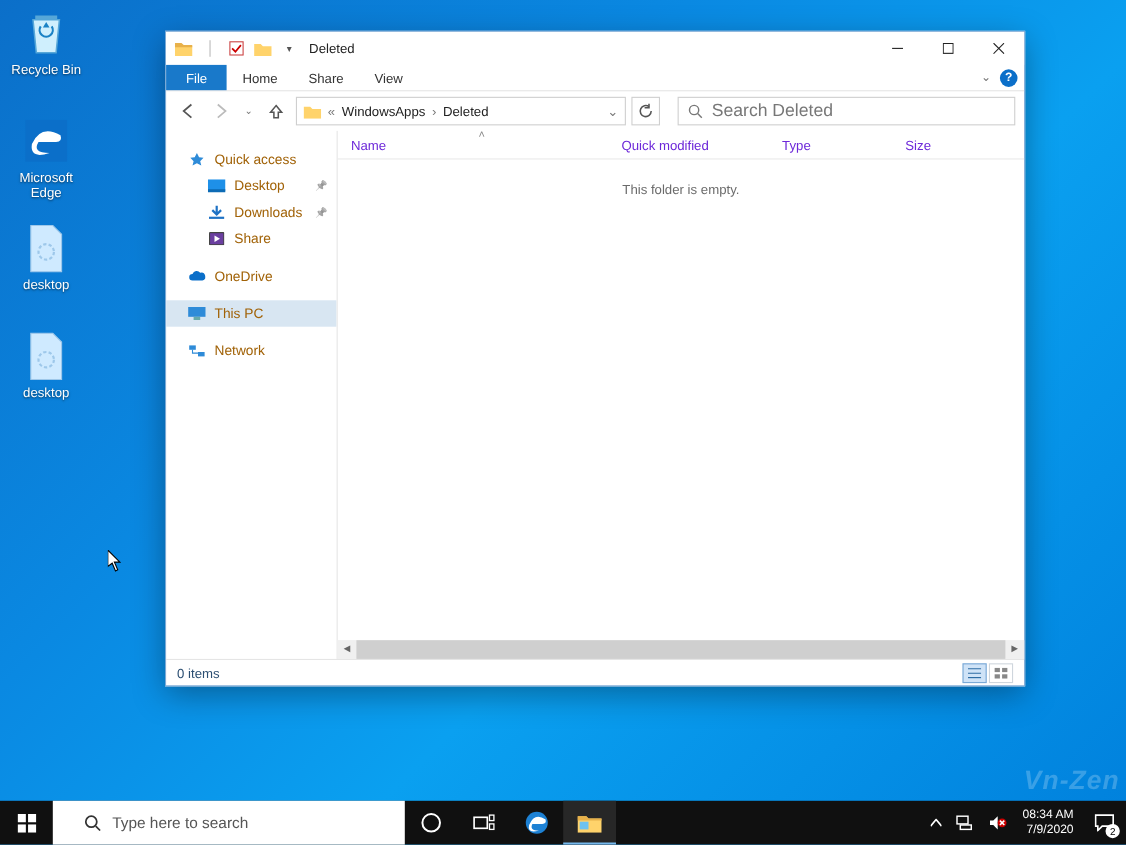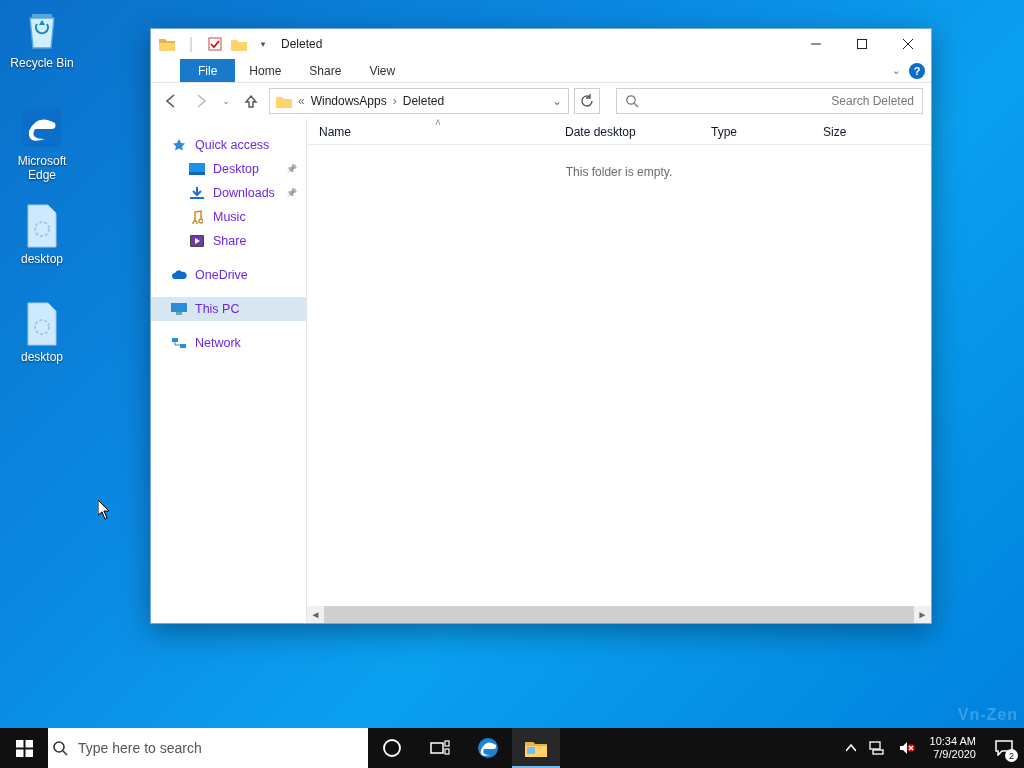--- a/index.html
+++ b/index.html
@@ -18,84 +18,84 @@
 
 .win { position:absolute; left:150px; top:28px; width:782px; height:596px; background:#fff; box-shadow: 0 8px 28px rgba(0,0,0,.35); display:flex; flex-direction:column; border:1px solid #7aa9d6; }
 .titlebar { height:30px; display:flex; align-items:center; background:#fff; }
 .titlebar .qat { display:flex; align-items:center; gap:4px; padding-left:6px; }
 .titlebar .qat .q { width:20px; height:20px; display:flex; align-items:center; justify-content:center; }
 .titlebar .ttl { margin-left:8px; font-size:12px; color:#222; }
 .titlebar .spacer { flex:1; }
 .winbtns { display:flex; }
 .winbtns .wb { width:46px; height:30px; display:flex; align-items:center; justify-content:center; }
 
-.ribbontabs { height:24px; display:flex; align-items:stretch; border-bottom:1px solid #e5e5e5; font-size:12px; position:relative;padding-left:29px; }
+.ribbontabs { height:24px; display:flex; align-items:stretch; border-bottom:1px solid #e5e5e5; font-size:12px; position:relative; }
 .ribbontabs .tab { padding:0 14px; display:flex; align-items:center; color:#333; }
 .ribbontabs .tab.file { background:#1979ca; color:#fff; padding:0 18px; }
 .ribbontabs .right { position:absolute; right:6px; top:0; height:100%; display:flex; align-items:center; gap:8px; }
 .helpcircle { width:16px; height:16px; border-radius:50%; background:#0b6fc9; color:#fff; font-size:11px; font-weight:bold; display:flex; align-items:center; justify-content:center; }
 
 .navrow { height:36px; display:flex; align-items:center; padding:4px 8px; gap:6px; }
 .navbtn { width:24px; height:24px; display:flex; align-items:center; justify-content:center; color:#555; }
 .navbtn.dis { color:#bbb; }
 .addr { flex: 0 0 300px; height:26px; border:1px solid #cfcfcf; display:flex; align-items:center; padding:0 6px; font-size:12px; gap:6px; }
 .addr .crumb { color:#222; }
 .addr .sep { color:#777; }
 .addr .sm { color:#777; }
 .refresh { width:26px; height:26px; border:1px solid #cfcfcf; display:flex; align-items:center; justify-content:center; margin-left:-1px; }
 .search { flex:1; height:26px; border:1px solid #cfcfcf; display:flex; align-items:center; padding:0 8px; gap:8px; margin-left:10px; }
-.search input { border:none; outline:none; font-size:12px; flex:1; color:#1d4ed8;text-align:right; }
+.search input { border:none; outline:none; font-size:16px; flex:1; color:#1d4ed8; }
 .search input::placeholder { color:#777; }
 
 .body { flex:1; display:flex; min-height:0; }
 .navpane { width:156px; border-right:1px solid #e5e5e5; padding:14px 0 0 0; font-size:12.5px; overflow:hidden; }
-.navitem { height:24px; display:flex; align-items:center; padding-left:20px; gap:8px; color:#6d28d9; }
+.navitem { height:24px; display:flex; align-items:center; padding-left:20px; gap:8px; color:#a16207; }
 .navitem.indent { padding-left:38px; }
 .navitem.pin::after { content:"📌"; font-size:9px; color:#9a9a9a; margin-left:auto; margin-right:8px; filter:grayscale(1) opacity(.6); }
 .navitem.selected { background:#d8e6f2; }
 .navgroup-space { height:10px; }
 .nv-icon { width:16px; height:16px; display:flex; align-items:center; justify-content:center; }
 
 .content { flex:1; display:flex; flex-direction:column; position:relative; }
 .colhead { height:26px; display:flex; align-items:center; border-bottom:1px solid #e9e9e9; font-size:12px; padding-left:12px; color:#355; position:relative; }
-.colhead .col { color:#0f172a; }
+.colhead .col { color:#6d28d9; }
 .colhead .c-name { width:246px; }
 .colhead .c-date { width:146px; }
 .colhead .c-type { width:112px; }
 .colhead .c-size { width:60px; }
 .colhead .sortarrow { position:absolute; left:128px; top:-2px; font-size:10px; color:#888; }
 .emptymsg { text-align:center; color:#6b6b6b; font-size:12px; margin-top:20px; }
 .hscroll { position:absolute; left:0; right:0; bottom:0; height:17px; background:#f0f0f0; display:flex; align-items:center; }
 .hscroll .arrow { width:17px; height:17px; display:flex; align-items:center; justify-content:center; background:#f0f0f0; color:#666; font-size:10px;}
 .hscroll .track { flex:1; height:17px; background:#cfcfcf; position:relative; }
 
 .statusbar { height:24px; border-top:1px solid #e5e5e5; display:flex; align-items:center; padding:0 10px; font-size:12px; color:#2b4e72; }
 .statusbar .spacer { flex:1; }
 .viewbtns { display:flex; gap:2px; }
 .viewbtns .vb { width:22px; height:18px; border:1px solid #cfd6dd; display:flex; align-items:center; justify-content:center; }
 .viewbtns .vb.active { background:#cfe3f7; border-color:#7aa9d6; }
 
 
 .taskbar { position:absolute; left:0; right:0; bottom:0; height:40px; background:#101010; display:flex; align-items:center; color:#fff; }
 .startbtn { width:48px; height:40px; display:flex; align-items:center; justify-content:center; }
-.tsearch { width:320px; height:40px; background:#fff; display:flex; align-items:center; gap:10px; padding:0 4px; }
+.tsearch { width:320px; height:40px; background:#fff; display:flex; align-items:center; gap:10px; padding:0 28px; }
 .tsearch .si { color:#333; }
 .tsearch .ph { color:#555; font-size:14px; }
 .tbtn { width:48px; height:40px; display:flex; align-items:center; justify-content:center; }
 .tbtn.active { background:#272727; box-shadow: inset 0 -2px 0 #76b9ed; }
 .tray { margin-left:auto; display:flex; align-items:center; height:40px; }
 .tray .ti { padding:0 6px; height:40px; display:flex; align-items:center; justify-content:center; font-size:13px; }
 .clock { font-size:11px; line-height:13px; text-align:right; padding:0 8px; }
 .notif { width:40px; height:40px; display:flex; align-items:center; justify-content:center; position:relative; }
 .notif .badge { position:absolute; right:6px; bottom:6px; width:13px; height:13px; border-radius:50%; background:#fff; color:#000; font-size:9px; display:flex; align-items:center; justify-content:center; }
 
 
 svg { display:block; }
 
-.watermark { position:absolute; right:6px; bottom:44px; font-size:16px; font-weight:bold; color:rgba(255,255,255,.22); letter-spacing:1px; }
+.watermark { position:absolute; right:6px; bottom:44px; font-size:24px; font-weight:bold; color:rgba(255,255,255,.22); letter-spacing:1px;font-style:italic; }
 </style>
 </head>
 <body>
 
 <div class="desktop">
 
   <div class="dicon" style="left:4px; top:6px;">
     <div class="glyph">
       <svg width="44" height="44" viewBox="0 0 44 44">
           <path d="M10 10 L34 10 L31 40 L13 40 Z" fill="#cfeffd" stroke="#56a7d8" stroke-width="1.4"></path>
@@ -270,28 +270,20 @@
         <span class="nv-icon">
             <svg width="14" height="14">
               <path d="M7 1 v7 M3 5 l4 4 4 -4" stroke="#1e72c5" fill="none" stroke-width="2"></path>
               <rect y="11" width="14" height="2" fill="#1e72c5"></rect>
             </svg>
           </span>
         <span>Downloads</span>
       </div>
       <div class="navitem indent">
         <span class="nv-icon">
-            <svg width="12" height="14">
-              <path d="M4 11 a2 2 0 1 0 .1 0 M4 11 v-9 l6 -1 v8 a2 2 0 1 1 -.1 0" fill="none" stroke="#d0821a" stroke-width="1.4"></path>
-            </svg>
-          </span>
-        <span>Music</span>
-      </div>
-      <div class="navitem indent">
-        <span class="nv-icon">
             <svg width="14" height="12">
               <rect width="14" height="12" fill="#444" rx="1"></rect>
               <rect x="1" y="1" width="12" height="10" fill="#6b3fa0"></rect>
               <path d="M5 3 v6 l5 -3z" fill="#fff"></path>
             </svg>
           </span>
         <span>Share</span>
       </div>
 
       <div class="navgroup-space"></div>
@@ -325,34 +317,55 @@
             </svg>
           </span>
         <span>Network</span>
       </div>
     </div>
 
     <div class="content">
       <div class="colhead">
         <span class="sortarrow">˄</span>
         <div class="col c-name">Name</div>
-        <div class="col c-date">Date desktop</div>
+        <div class="col c-date">Quick modified</div>
         <div class="col c-type">Type</div>
         <div class="col c-size">Size</div>
       </div>
       <div class="emptymsg">This folder is empty.</div>
 
       <div class="hscroll">
         <div class="arrow">◄</div>
         <div class="track"></div>
         <div class="arrow">►</div>
       </div>
     </div>
   </div>
 
+  <div class="statusbar">
+    <span>0 items</span>
+    <div class="spacer"></div>
+    <div class="viewbtns">
+      <div class="vb active">
+          <svg width="12" height="10">
+            <line x1="0" y1="1" x2="12" y2="1" stroke="#2e6da4"></line>
+            <line x1="0" y1="5" x2="12" y2="5" stroke="#2e6da4"></line>
+            <line x1="0" y1="9" x2="12" y2="9" stroke="#2e6da4"></line>
+          </svg>
+        </div>
+      <div class="vb">
+          <svg width="12" height="10">
+            <rect x="0" y="0" width="5" height="4" fill="#888"></rect>
+            <rect x="7" y="0" width="5" height="4" fill="#888"></rect>
+            <rect x="0" y="6" width="5" height="4" fill="#888"></rect>
+            <rect x="7" y="6" width="5" height="4" fill="#888"></rect>
+          </svg>
+        </div>
+    </div>
+  </div>
 
 </div>
 
 <svg class="cursor" style="left:98px; top:500px;" viewBox="0 0 14 20">
     <path d="M0 0 L0 15 L4 12 L7 19 L9 18 L6 11 L11 11 Z" fill="#fff" stroke="#000" stroke-width="1"></path>
   </svg>
 
 <div class="taskbar">
   <div class="startbtn">
     <svg width="17" height="17">
@@ -411,21 +424,21 @@
       </div>
     <div class="ti">
         <svg width="18" height="16">
           <path d="M2 6 h3 l4 -4 v12 l-4 -4 h-3 z" fill="#fff"></path>
           <circle cx="13" cy="8" r="4" fill="#c00"></circle>
           <line x1="11" y1="6" x2="15" y2="10" stroke="#fff" stroke-width="1.4"></line>
           <line x1="15" y1="6" x2="11" y2="10" stroke="#fff" stroke-width="1.4"></line>
         </svg>
       </div>
     <div class="clock">
-      <div>10:34 AM</div>
+      <div>08:34 AM</div>
       <div>7/9/2020</div>
     </div>
     <div class="notif">
       <svg width="18" height="16">
           <path d="M1 1 h16 v10 h-10 l-4 4 v-4 h-2 z" fill="none" stroke="#fff" stroke-width="1.5"></path>
         </svg>
       <div class="badge">2</div>
     </div>
   </div>
 </div>

